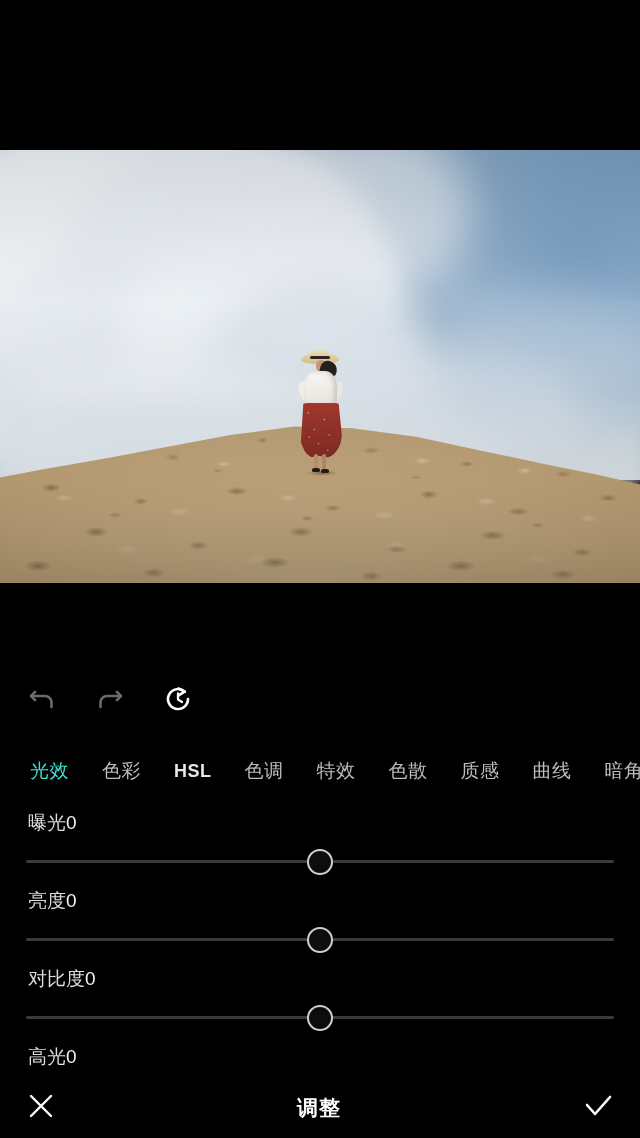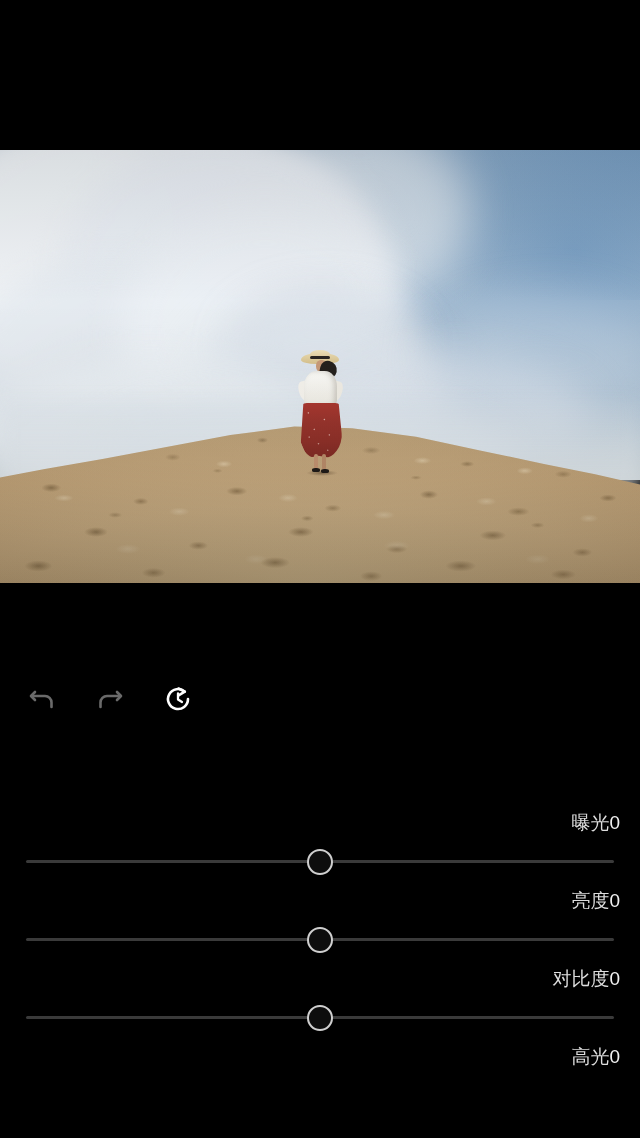--- a/index.html
+++ b/index.html
@@ -235,22 +235,22 @@
     color:#bdbdbd; font-size:19px; margin-right:33px; flex:0 0 auto;
     letter-spacing:.5px;
   }
   .tab.active{ color:#3ee0d4; }
   .tab.latin{ font-weight:bold; font-size:18px; color:#e6e6e6; }
 
   
   .sliders{ position:absolute; left:0; top:805px; width:640px; height:275px; overflow:hidden; }
   .srow{ position:relative; height:78px; }
   .srow .head{
-    position:static; display:flex; justify-content:flex-end; align-items:center;
-    padding:0 20px; height:36px; background:none; border-radius:0; width:auto;
+    position:static; display:flex; justify-content:flex-start; align-items:center;
+    padding:0 28px; height:36px; background:none; border-radius:0; width:auto;
   }
   .srow .name{ color:#dedede; font-size:19px; }
   .srow .val{ color:#f2f2f2; font-size:19px; }
   .track-wrap{ position:relative; height:40px; margin:0 26px; }
   .track{
     position:absolute; left:0; top:19px; width:100%; height:3px;
     background:#3a3a3a; border-radius:2px;
   }
   .knob{
     position:absolute; top:8px; width:26px; height:26px;
@@ -343,20 +343,32 @@
         <svg width="34" height="34" viewBox="0 0 34 34">
           <path d="M27 17 a10 10 0 1 1 -3.2 -7.3" fill="none" stroke="#ffffff" stroke-width="2.6" stroke-linecap="round"></path>
           <path d="M17.5 6.5 L23.8 9.7 L17.6 13.4" fill="none" stroke="#ffffff" stroke-width="2.6" stroke-linecap="round" stroke-linejoin="round"></path>
           <path d="M17 11.5 V17.5 L21 20" fill="none" stroke="#ffffff" stroke-width="2.3" stroke-linecap="round" stroke-linejoin="round"></path>
         </svg>
       </div>
     </div>
 
   </div>
 
+  <div class="tabs">
+    <div class="tab active">光效</div>
+    <div class="tab">色彩</div>
+    <div class="tab latin">HSL</div>
+    <div class="tab">色调</div>
+    <div class="tab">特效</div>
+    <div class="tab">色散</div>
+    <div class="tab">质感</div>
+    <div class="tab">曲线</div>
+    <div class="tab">暗角</div>
+
+  </div>
 
   <div class="sliders">
 
     <div class="srow">
       <div class="head">
         <span class="name">曝光</span>
         <span class="val">0</span>
       </div>
       <div class="track-wrap">
         <div class="track"></div>
@@ -393,14 +405,27 @@
       </div>
       <div class="track-wrap">
         
         
       </div>
     </div>
 
   </div>
   <div class="fade-top"></div>
 
+  <div class="bottom-bar">
+    <div>
+      <svg width="30" height="30" viewBox="0 0 30 30">
+        <path d="M5 5 L25 25 M25 5 L5 25" stroke="#ffffff" stroke-width="2.4" stroke-linecap="round"></path>
+      </svg>
+    </div>
+    <div class="bottom-title">调整</div>
+    <div>
+      <svg width="32" height="32" viewBox="0 0 32 32">
+        <path d="M5 15 L13 24 L28 7" fill="none" stroke="#ffffff" stroke-width="2.6" stroke-linecap="round" stroke-linejoin="round"></path>
+      </svg>
+    </div>
+  </div>
 
 </div>
 
 </body></html>

